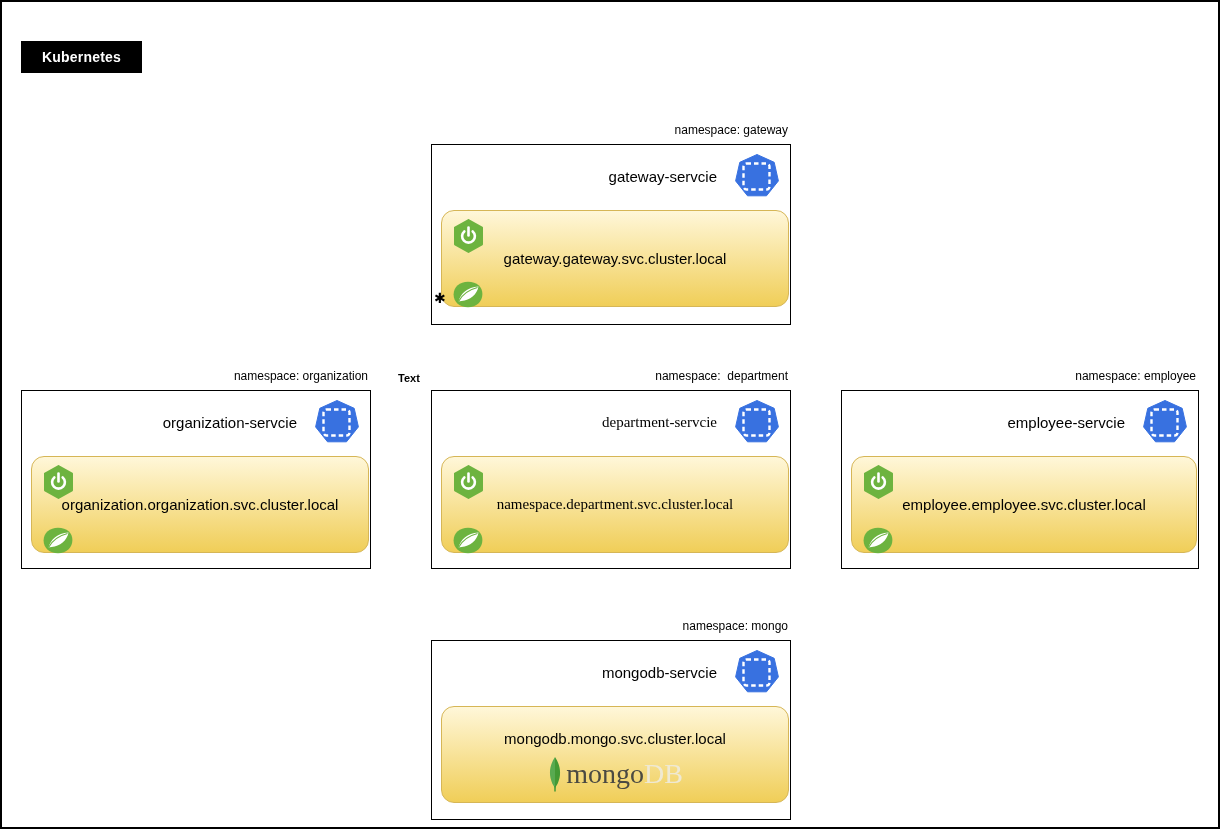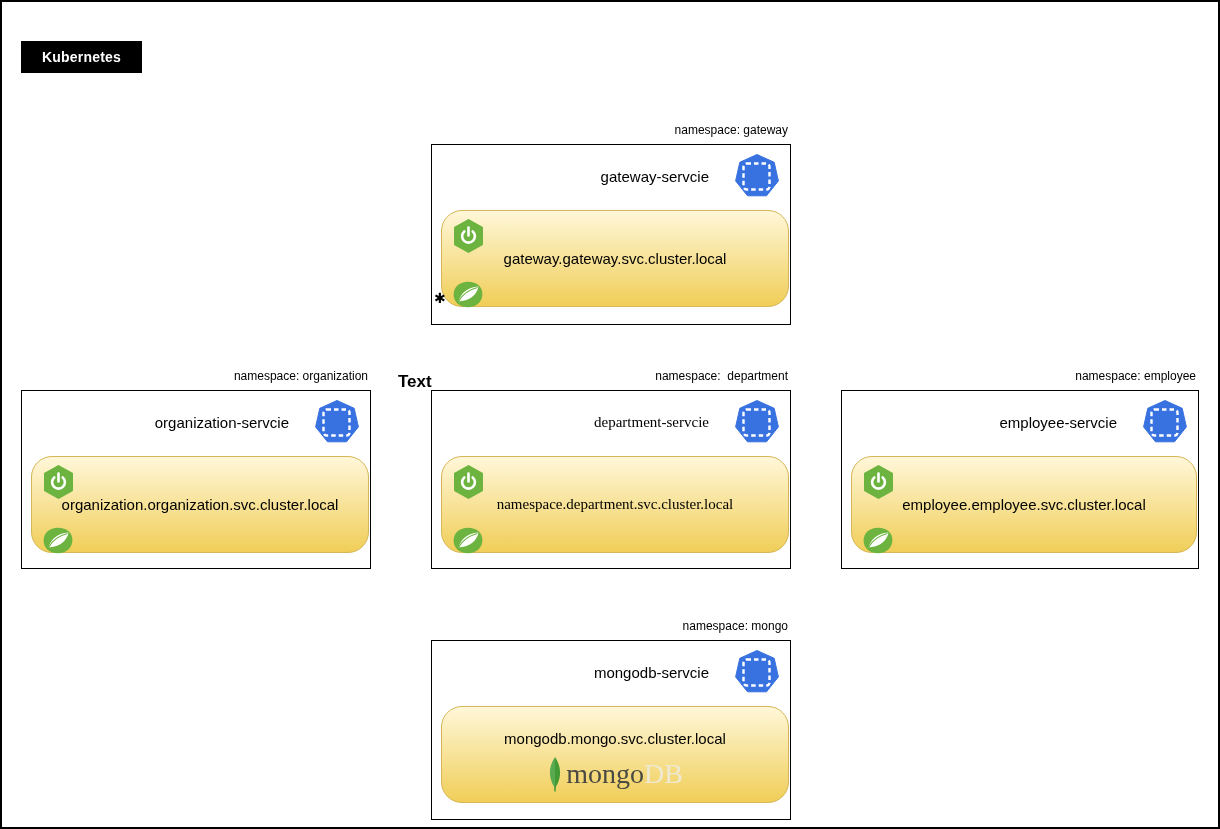--- a/index.html
+++ b/index.html
@@ -9,35 +9,35 @@
     font-family:"Liberation Sans", sans-serif; color:#000;
   }
   .frame { position:absolute; inset:0; border:2px solid #000; pointer-events:none; }
 
   .kube-title {
     position:absolute; left:21px; top:41px; width:121px; height:32px;
     background:#000; color:#fff; font-weight:bold; font-size:14px;
     display:flex; align-items:center; justify-content:center; letter-spacing:.2px;
   }
 
-  .text-label { position:absolute; left:398px; top:372px; font-size:17px; font-weight:bold; }
+  .text-label { position:absolute; left:398px; top:372px; font-size:11px; font-weight:bold; }
 
   .ns-group { position:absolute; }
   .ns-label {
     font-size:12px; text-align:right; padding-right:3px;
     height:16px; line-height:16px; margin-bottom:6px; white-space:pre;
   }
   .ns-box { position:relative; background:#fff; border:1px solid #000; width:100%; }
 
-  .svc-row { display:flex; justify-content:flex-end; align-items:center; gap:26px; padding:9px 11px 0 0; }
+  .svc-row { display:flex; justify-content:flex-end; align-items:center; gap:18px; padding:9px 11px 0 0; }
   .svc-name { font-size:15px; }
 
   .dns-box {
     position:absolute; left:9px; right:1px; top:65px; height:97px;
-    border-radius:21px; border:1px solid var(--box-yellow-border,#D6B656);
+    border-radius:13px; border:1px solid var(--box-yellow-border,#D6B656);
     background:linear-gradient(var(--box-yellow-top,#FFF7D9), var(--box-yellow-bottom,#F0CE58));
     display:flex; align-items:center; justify-content:center;
   }
   .dns-text { font-size:15px; white-space:nowrap; }
 
   .icon-boot { position:absolute; top:8px; left:10px; width:33px; height:34px; }
   .icon-leaf { position:absolute; bottom:-2px; left:11px; width:30px; height:27px; }
   .star { position:absolute; left:-8px; bottom:1px; font-size:14px; line-height:1; color:#000; }
 
   .dns-box.mongo { flex-direction:column; }

